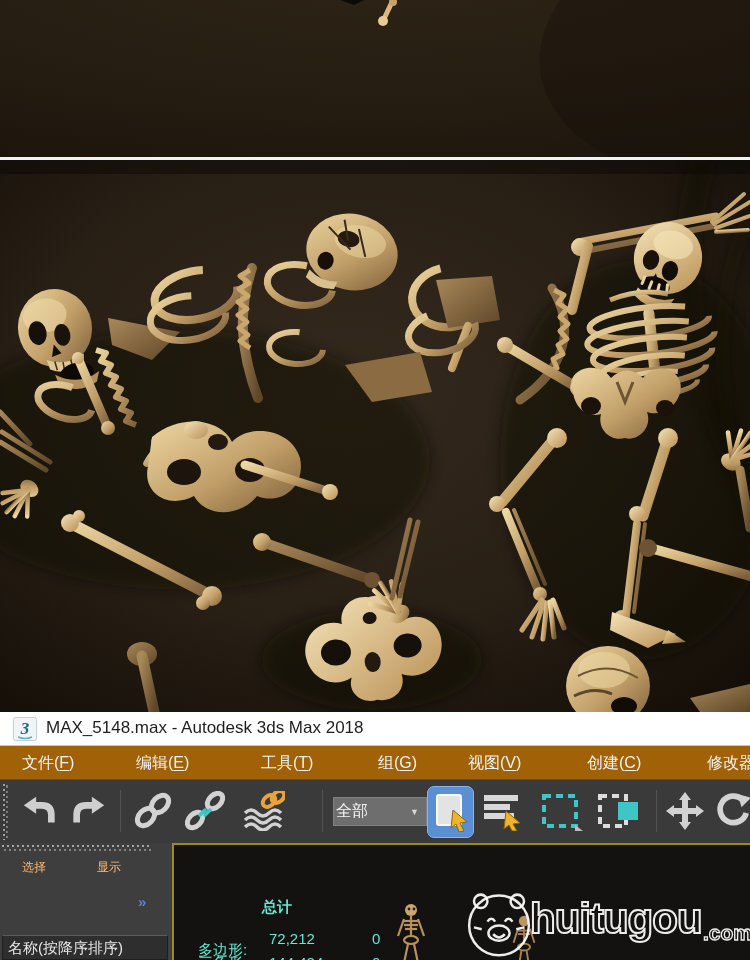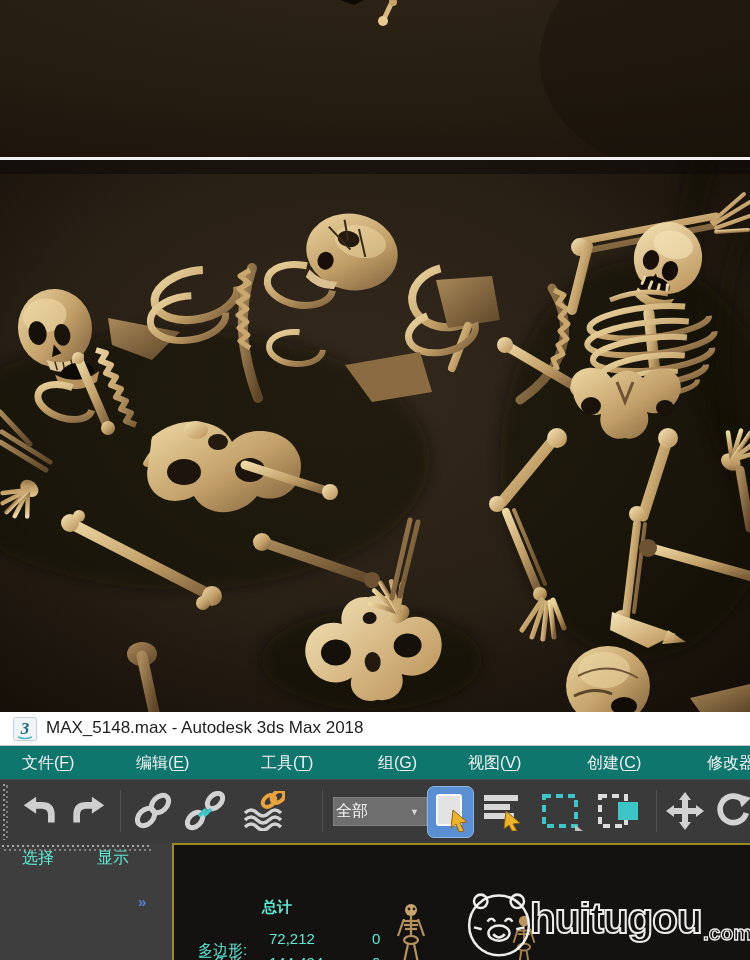--- a/index.html
+++ b/index.html
@@ -15,21 +15,21 @@
 
   
   .scene{left:0;top:160px;width:750px;height:552px;display:block;}
 
   
   .titlebar{left:0;top:712px;width:750px;height:34px;background:#ffffff;border-bottom:1px solid #c8c8c8;}
   .titlebar .appicon{left:13px;top:5px;width:24px;height:24px;}
   .titlebar .title{left:46px;top:6px;font-size:17px;color:#1e1e1e;white-space:nowrap;}
 
   
-  .menubar{left:0;top:746px;width:750px;height:33px;background:#0f766e;}
+  .menubar{left:0;top:746px;width:750px;height:33px;background:#a16207;}
   .menu-item{top:7px;font-size:16px;color:#f2f2f2;white-space:nowrap;cursor:default;}
   .hk{text-decoration:underline;text-underline-offset:2px;}
 
   
   .toolbar{left:0;top:779px;width:750px;height:64px;background:#3a3a3a;border-top:1px solid #4e4e4e;overflow:hidden;}
   .vhandle{left:3px;top:4px;width:5px;height:56px;
     background-image:repeating-linear-gradient(180deg,#9f9f9f 0 2px,transparent 2px 5px),
                      repeating-linear-gradient(180deg,#7c7c7c 0 2px,transparent 2px 5px);
     background-size:2px 100%,2px 100%;background-position:0 0,3px 2px;background-repeat:repeat-y;}
   .tbtn{top:8px;width:42px;height:46px;display:flex;align-items:center;justify-content:center;}
@@ -40,21 +40,21 @@
   .sel-active{left:427px;top:6px;width:47px;height:52px;background:#5b8fd4;border:1px solid #8ab4e6;border-radius:7px;
     display:flex;align-items:center;justify-content:center;}
 
   
   .bottom{left:0;top:843px;width:750px;height:117px;background:#3e3e3e;overflow:hidden;}
   .cmd-panel{left:0;top:0;width:172px;height:117px;background:#3e3e3e;}
   .dotrib{left:2px;top:2px;width:150px;height:7px;
     background-image:repeating-linear-gradient(90deg,#a5a5a5 0 2px,transparent 2px 5px),
                      repeating-linear-gradient(90deg,#828282 0 2px,transparent 2px 5px);
     background-size:100% 2px,100% 2px;background-position:0 0,2px 4px;background-repeat:no-repeat;}
-  .tab{top:5px;font-size:16px;color:#5eead4;cursor:default;}
+  .tab{top:16px;font-size:12px;color:#fdba74;cursor:default;}
   .chev{left:138px;top:50px;font-size:15px;font-weight:bold;color:#5b7fd6;letter-spacing:-2px;}
   .namebox{left:2px;top:92px;width:166px;height:25px;background:#2e2e2e;border:1px solid #1f1f1f;border-top-color:#5c5c5c;
     color:#e6e6e6;font-size:15px;padding:3px 0 0 5px;white-space:nowrap;overflow:hidden;}
 
   .mini-vp{left:172px;top:0;width:578px;height:117px;background:#141210;
     border-top:2px solid #9c8a1e;border-left:2px solid #9c8a1e;overflow:hidden;}
   .vp-label{left:10px;top:8px;font-size:14px;color:#efefef;white-space:nowrap;}
   .stat{color:#5eead4;white-space:nowrap;font-size:15px;}
   .stat-title{left:88px;top:53px;font-weight:bold;}
   .stat-l1{left:24px;top:85px;margin-top:11px;} .stat-v1{left:95px;top:85px;} .stat-s1{left:198px;top:85px;}
@@ -444,20 +444,21 @@
 
   </div>
 
   <div class="abs bottom">
 
     <div class="abs cmd-panel">
       <div class="abs dotrib"></div>
       <span class="abs tab" style="left:22px">选择</span>
       <span class="abs tab" style="left:97px">显示</span>
       <span class="abs chev">»</span>
+      <div class="abs namebox">名称(按降序排序)</div>
     </div>
 
     <div class="abs mini-vp">
 
       <span class="abs stat stat-title">总计</span>
       <span class="abs stat stat-l1">多边形:</span>
       <span class="abs stat stat-v1">72,212</span>
       <span class="abs stat stat-s1">0</span>
       <span class="abs stat stat-l2">三角形:</span>
       <span class="abs stat stat-v2">144,424</span>

